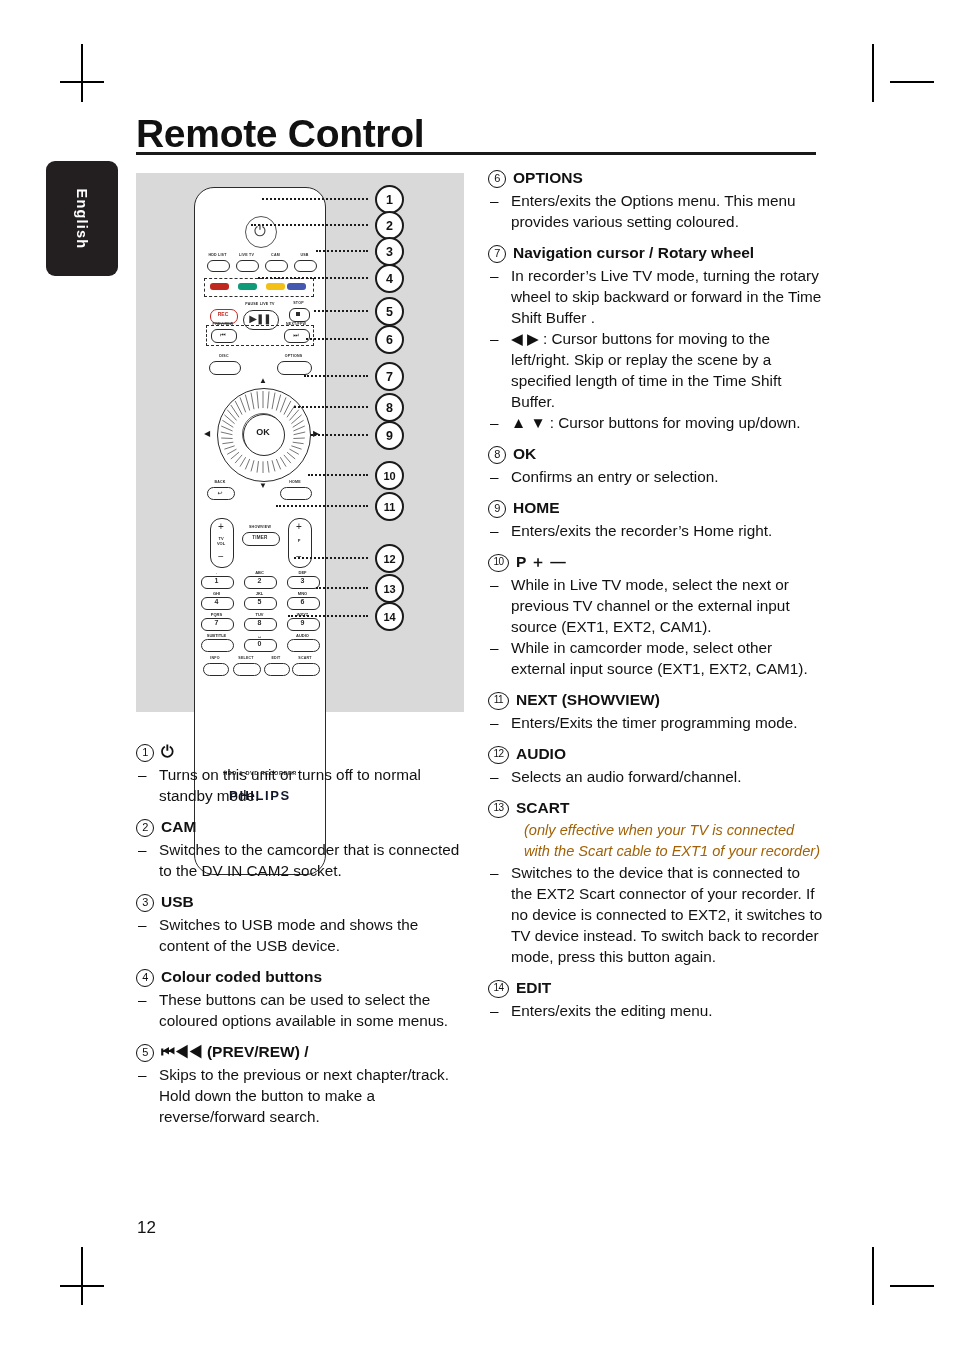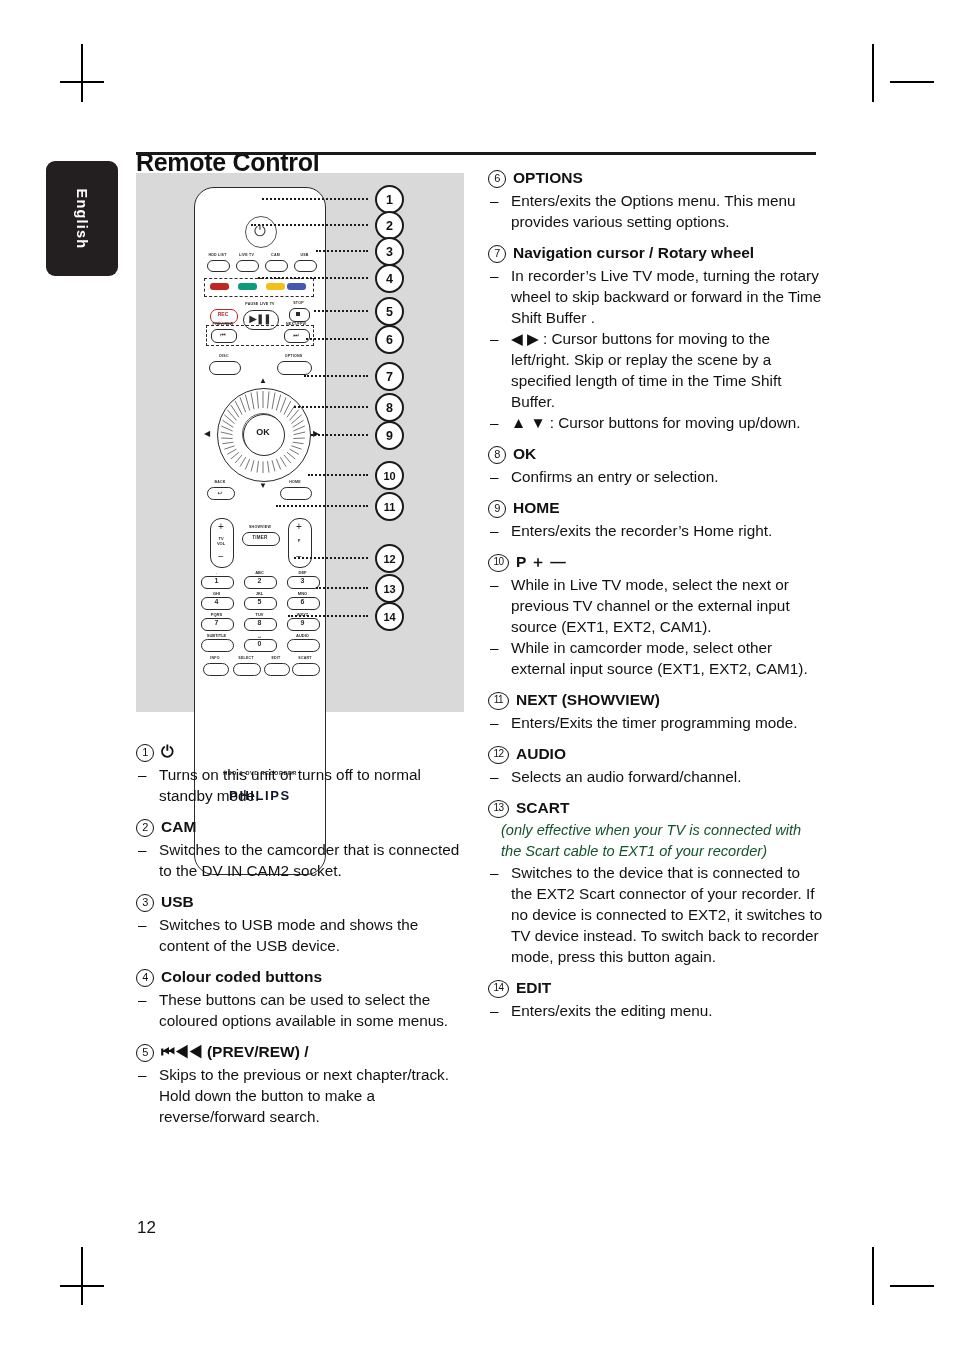--- a/index.html
+++ b/index.html
@@ -11,23 +11,22 @@
     overflow:hidden;
   }
   
   .crop{position:absolute;background:#000;}
   .crop.v{width:2px;height:58px;}
   .crop.h{height:2px;width:44px;}
 
   
   #page-title{
     position:absolute;left:136px;top:112px;
-    font-size:25px;font-weight:bold;letter-spacing:-0.3px;
+    font-size:39px;font-weight:bold;letter-spacing:-0.3px;
     color:#111;
-    margin-top:36px;
   }
   #title-rule{
     position:absolute;left:136px;top:152px;width:680px;height:2.5px;background:#1a1a1a;
   }
 
   
   #english-tab{
     position:absolute;left:46px;top:161px;width:72px;height:115px;
     background:#231f20;border-radius:9px;
   }
@@ -135,22 +134,22 @@
     font-size:15.5px;font-weight:bold;color:#111;line-height:19px;
     margin-bottom:2px;
   }
   .circ-num{
     flex:0 0 auto;width:16px;height:16px;border:1.3px solid #111;border-radius:50%;
     font-size:11px;font-weight:normal;line-height:14px;text-align:center;
     margin-top:2px;letter-spacing:-0.5px;
   }
   .circ-num.wide{width:19px;font-size:10px;}
   .note{
-    font-size:14.6px;font-style:italic;line-height:20.5px;color:#14532d;
-    margin:0 0 1px 13px;
+    font-size:14.6px;font-style:italic;line-height:20.5px;color:#a16207;
+    margin:0 0 1px 36px;
   }
   .bullet{
     display:flex;align-items:flex-start;gap:8px;
     font-size:15.3px;line-height:21px;color:#111;margin-left:2px;
   }
   .dash{flex:0 0 auto;width:13px;color:#111;}
   .btxt{flex:1 1 auto;}
 
   
   #page-number{
@@ -435,21 +434,21 @@
     </div>
   </div>
 <div class="col" id="col-right">
     <div class="entry">
       <div class="entry-head">
         <span class="circ-num">6</span>
         <span>OPTIONS</span>
       </div>
       <div class="bullet">
         <span class="dash">–</span>
-        <span class="btxt">Enters/exits the Options menu.  This menu provides various setting options.</span>
+        <span class="btxt">Enters/exits the Options menu.  This menu provides various setting coloured.</span>
       </div>
     </div>
     <div class="entry">
       <div class="entry-head">
         <span class="circ-num">7</span>
         <span>Navigation cursor / Rotary wheel</span>
       </div>
       <div class="bullet">
         <span class="dash">–</span>
         <span class="btxt">In recorder’s Live TV mode, turning the rotary wheel to skip backward or forward in the Time Shift Buffer .</span>

